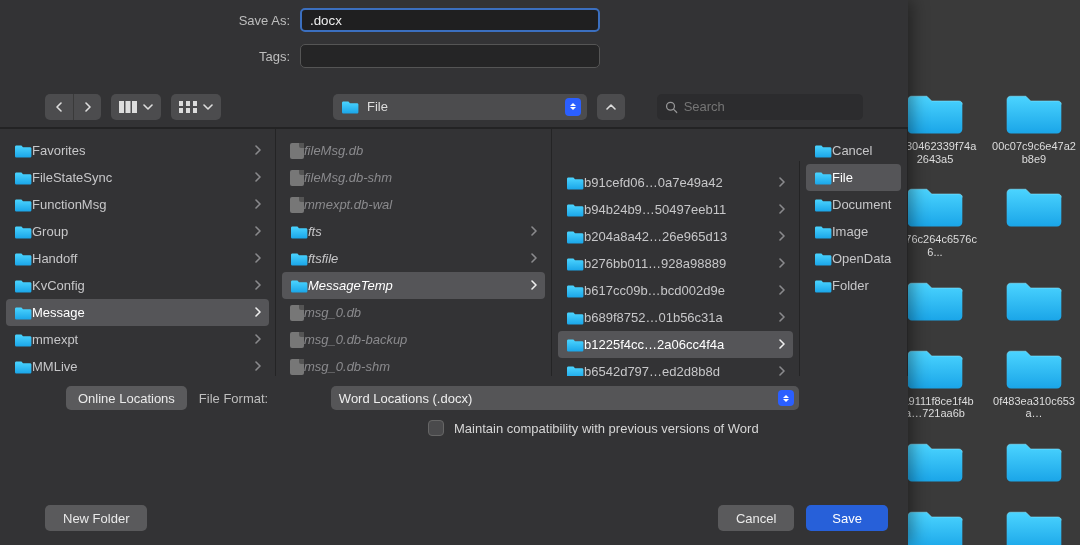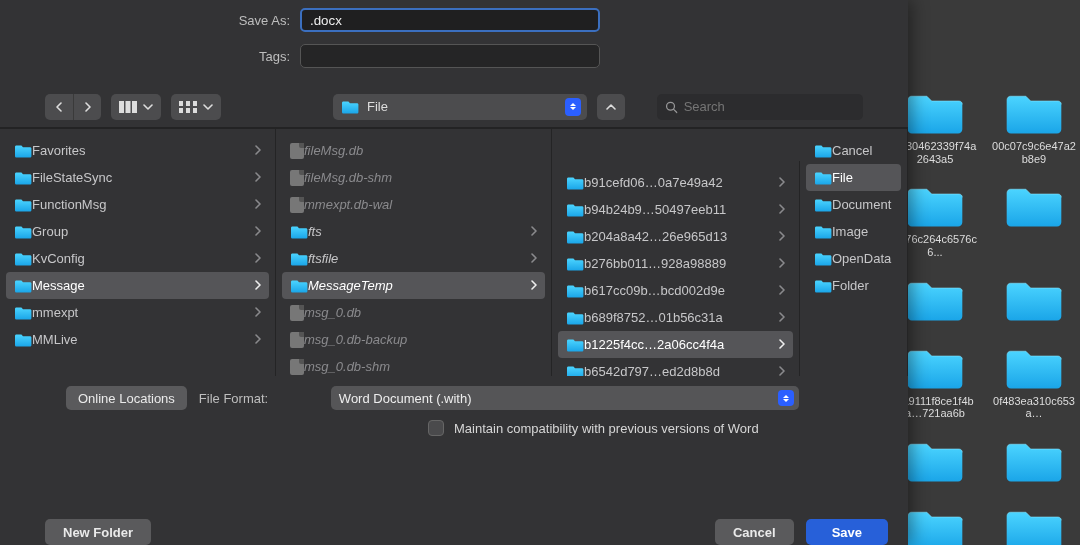--- a/index.html
+++ b/index.html
@@ -71,21 +71,21 @@
   .ff-row .label { width:322px; text-align:left; padding-right:10px; }
   .select { flex:0 0 468px; height:24px; background:#555557; border-radius:5px; display:flex; align-items:center; padding:0 8px; position:relative; color:#eee; }
   .select .caps { position:absolute; right:5px; top:4px; width:16px; height:16px; background:#2b5fff; border-radius:4px; display:flex; flex-direction:column; align-items:center; justify-content:center; gap:1px; }
   .select .caps::before,.select .caps::after { content:""; width:0;height:0;border-left:3.5px solid transparent;border-right:3.5px solid transparent; }
   .select .caps::before { border-bottom:3.5px solid #fff; }
   .select .caps::after  { border-top:3.5px solid #fff; }
 
   .compat-row { display:flex; align-items:center; margin-top:10px; padding-left:362px; gap:10px; color:#d6d6d6; }
   .checkbox { width:16px; height:16px; border-radius:4px; background:#4a4a4c; border:1px solid #666; }
 
-  .footer { position:absolute; bottom:0; left:0; right:0; padding:0 20px 0 45px; display:flex; align-items:center;font-weight:bold; }
+  .footer { position:absolute; bottom:14px; left:0; right:0; padding:0 20px 0 45px; display:flex; align-items:center; }
   .btn { height:26px; padding:0 18px; border-radius:5px; background:#5a5a5c; color:#eaeaea; display:inline-flex; align-items:center; cursor:default; }
   .btn.primary { background:#2760d9; color:#fff; }
   .footer .spacer { flex:1; }
 
   .chev-svg { width:10px; height:10px; }
 </style>
 </head>
 <body>
 
 <svg width="0" height="0" style="position:absolute">
@@ -308,20 +308,29 @@
           </svg>
           <span class="name">Group</span>
           <span class="chev"><svg class="chev-svg">
               <use href="#chevR"></use>
             </svg></span>
         </div>
         <div class="item">
           <svg class="folder-tiny">
             <use href="#folderTiny"></use>
           </svg>
+          <span class="name">Handoff</span>
+          <span class="chev"><svg class="chev-svg">
+              <use href="#chevR"></use>
+            </svg></span>
+        </div>
+        <div class="item">
+          <svg class="folder-tiny">
+            <use href="#folderTiny"></use>
+          </svg>
           <span class="name">KvConfig</span>
           <span class="chev"><svg class="chev-svg">
               <use href="#chevR"></use>
             </svg></span>
         </div>
         <div class="item sel">
           <svg class="folder-tiny">
             <use href="#folderTiny"></use>
           </svg>
           <span class="name">Message</span>
@@ -523,21 +532,21 @@
         </div>
       </div>
   </div>
 
   <div class="formarea">
     <div class="row" style="align-items:center">
       <span class="pill">Online Locations</span>
       <div class="ff-row" style="flex:1; margin-left:12px;">
         <div class="label" style="width:132px">File Format:</div>
         <div class="select">
-          <span>Word Document (.with)</span>
+          <span>Word Locations (.docx)</span>
           <span class="caps"></span>
         </div>
       </div>
     </div>
     <div class="compat-row">
       <span class="checkbox"></span>
       <span>Maintain compatibility with previous versions of Word</span>
     </div>
   </div>
 

